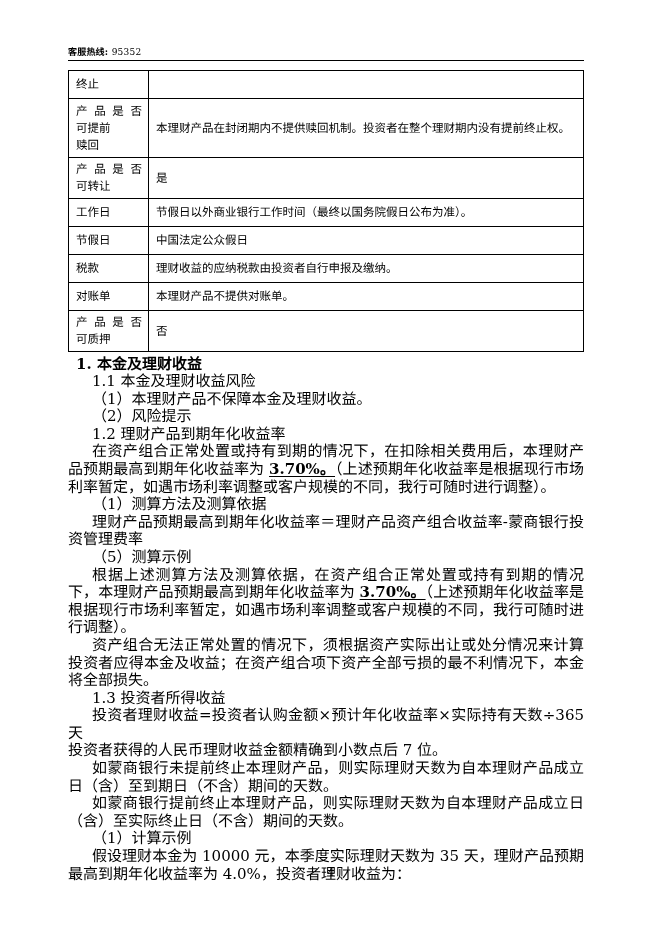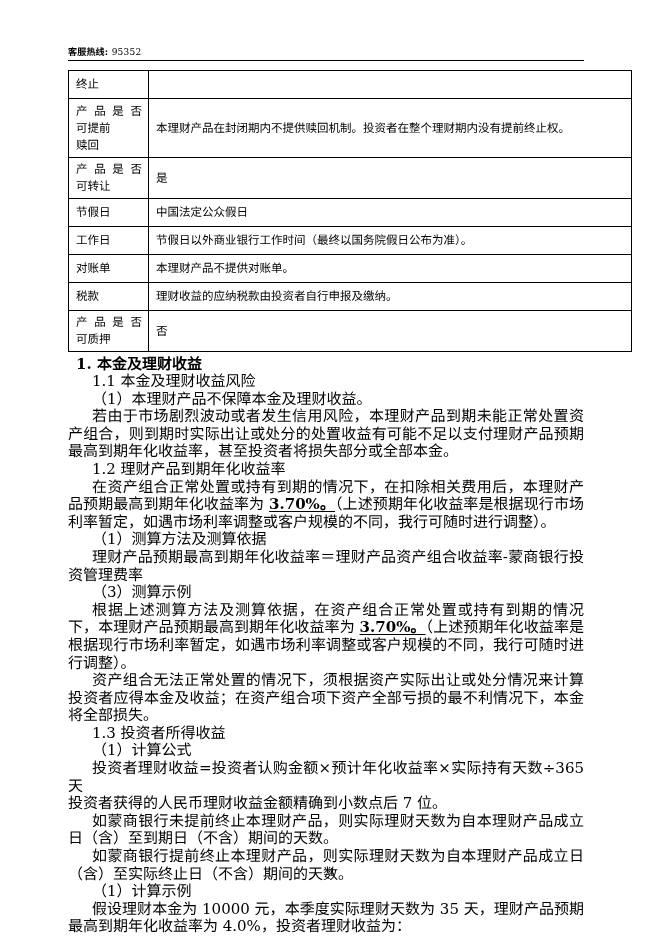--- a/index.html
+++ b/index.html
@@ -43,21 +43,21 @@
   .header-rule {
     margin-top: 2px;
     border-bottom: 1.1px solid #000;
     width: 516px;
   }
 
   
   .spec-table {
     margin-top: 9px;
     border-collapse: collapse;
-    width: 564px;
+    width: 516px;
     table-layout: fixed;
   }
   .spec-table td {
     border: 1px solid #000;
     font-size: 11.5px;
     line-height: 17px;
     padding: 3px 6px 3px 7px;
     vertical-align: middle;
   }
   .spec-table td.label {
@@ -157,74 +157,73 @@
                 <span>品</span>
                 <span>是</span>
                 <span>否</span>
               </span>
             <span class="lbl-line">可转让</span>
           </td>
           <td class="value">是</td>
         </tr>
         <tr class="short">
           <td class="label">
+            <span class="lbl-line">工作日</span>
+          </td>
+          <td class="value">节假日以外商业银行工作时间（最终以国务院假日公布为准）。</td>
+        </tr>
+        <tr class="short">
+          <td class="label">
             <span class="lbl-line">节假日</span>
           </td>
           <td class="value">中国法定公众假日</td>
         </tr>
         <tr class="short">
           <td class="label">
-            <span class="lbl-line">工作日</span>
-          </td>
-          <td class="value">节假日以外商业银行工作时间（最终以国务院假日公布为准）。</td>
+            <span class="lbl-line">税款</span>
+          </td>
+          <td class="value">理财收益的应纳税款由投资者自行申报及缴纳。</td>
         </tr>
         <tr class="short">
           <td class="label">
             <span class="lbl-line">对账单</span>
           </td>
           <td class="value">本理财产品不提供对账单。</td>
-        </tr>
-        <tr class="short">
-          <td class="label">
-            <span class="lbl-line">税款</span>
-          </td>
-          <td class="value">理财收益的应纳税款由投资者自行申报及缴纳。</td>
         </tr>
         <tr class="mid">
           <td class="label">
             <span class="lbl-line justify">
                 <span>产</span>
                 <span>品</span>
                 <span>是</span>
                 <span>否</span>
               </span>
             <span class="lbl-line">可质押</span>
           </td>
           <td class="value">否</td>
         </tr>
       </tbody>
     </table>
 
     <div class="section-heading">1. 本金及理财收益</div>
 
     <p class="body indent1">1.1 本金及理财收益风险</p>
     <p class="body indent1">（1）本理财产品不保障本金及理财收益。</p>
-    <p class="body indent2">若由于市场剧烈波动或者发生信用风险，本理财产品到期未能正常处置资产组合，则到期时实际出让或处分的处置收益有可能不足以支付理财产品预期最高到期年化收益率，甚至投资者将损失部分或全部本金。</p>
+    <p class="body indent1">（2）风险提示</p>
 
     <p class="body indent1">1.2 理财产品到期年化收益率</p>
     <p class="body indent2"><span>在资产组合正常处置或持有到期的情况下，在扣除相关费用后，本理财产品预期最高到期年化收益率为 </span><span class="rate-highlight num">3.70%。</span><span>（上述预期年化收益率是根据现行市场利率暂定，如遇市场利率调整或客户规模的不同，我行可随时进行调整）。</span></p>
 
     <p class="body indent1">（1）测算方法及测算依据</p>
     <p class="body indent2">理财产品预期最高到期年化收益率＝理财产品资产组合收益率-蒙商银行投资管理费率</p>
-    <p class="body indent1">（3）测算示例</p>
+    <p class="body indent1">（5）测算示例</p>
     <p class="body indent2"><span>根据上述测算方法及测算依据，在资产组合正常处置或持有到期的情况下，本理财产品预期最高到期年化收益率为 </span><span class="rate-highlight num">3.70%。</span><span>（上述预期年化收益率是根据现行市场利率暂定，如遇市场利率调整或客户规模的不同，我行可随时进行调整）。</span></p>
     <p class="body indent2">资产组合无法正常处置的情况下，须根据资产实际出让或处分情况来计算投资者应得本金及收益；在资产组合项下资产全部亏损的最不利情况下，本金将全部损失。</p>
 
     <p class="body indent1">1.3 投资者所得收益</p>
-    <p class="body indent1">（1）计算公式</p>
     <p class="body indent2">投资者理财收益=投资者认购金额×预计年化收益率×实际持有天数÷365 天</p>
     <p class="body flush">投资者获得的人民币理财收益金额精确到小数点后 7 位。</p>
     <p class="body indent2">如蒙商银行未提前终止本理财产品，则实际理财天数为自本理财产品成立日（含）至到期日（不含）期间的天数。</p>
     <p class="body indent2">如蒙商银行提前终止本理财产品，则实际理财天数为自本理财产品成立日（含）至实际终止日（不含）期间的天数。</p>
     <p class="body indent1">（1）计算示例</p>
     <p class="body indent2">假设理财本金为 10000 元，本季度实际理财天数为 35 天，理财产品预期最高到期年化收益率为 4.0%，投资者理财收益为：</p>
 
   </div>
 
   <div class="page-number">4</div>

